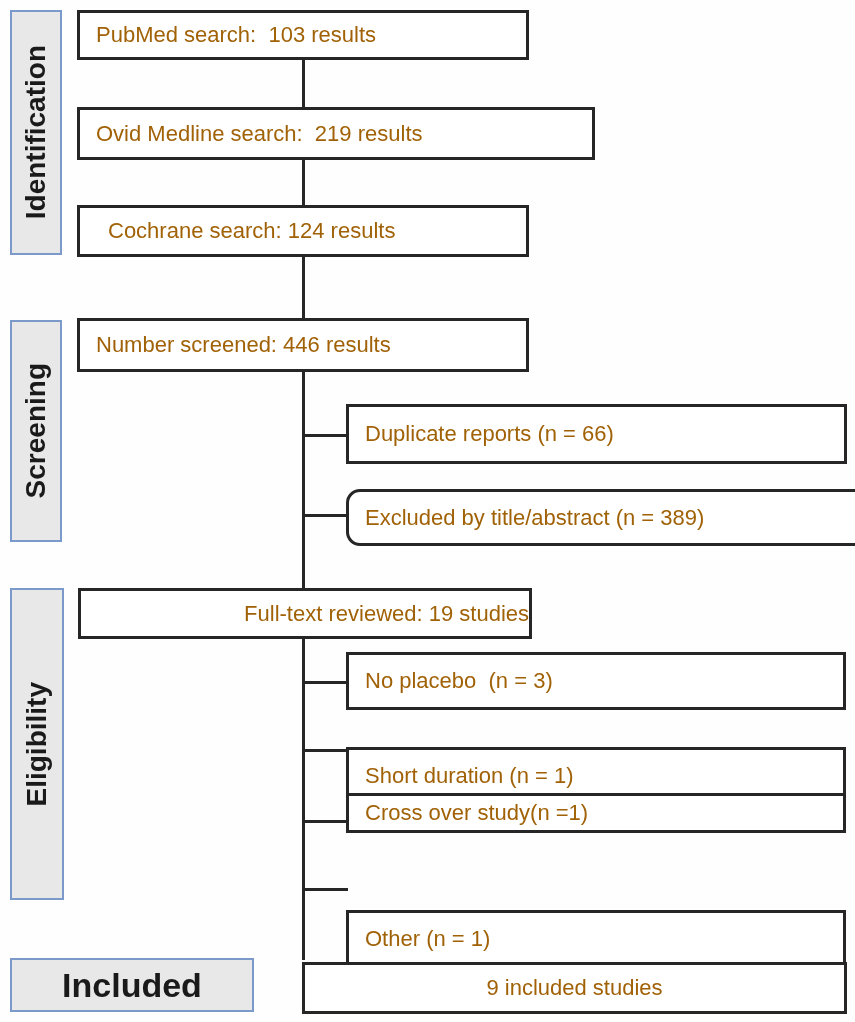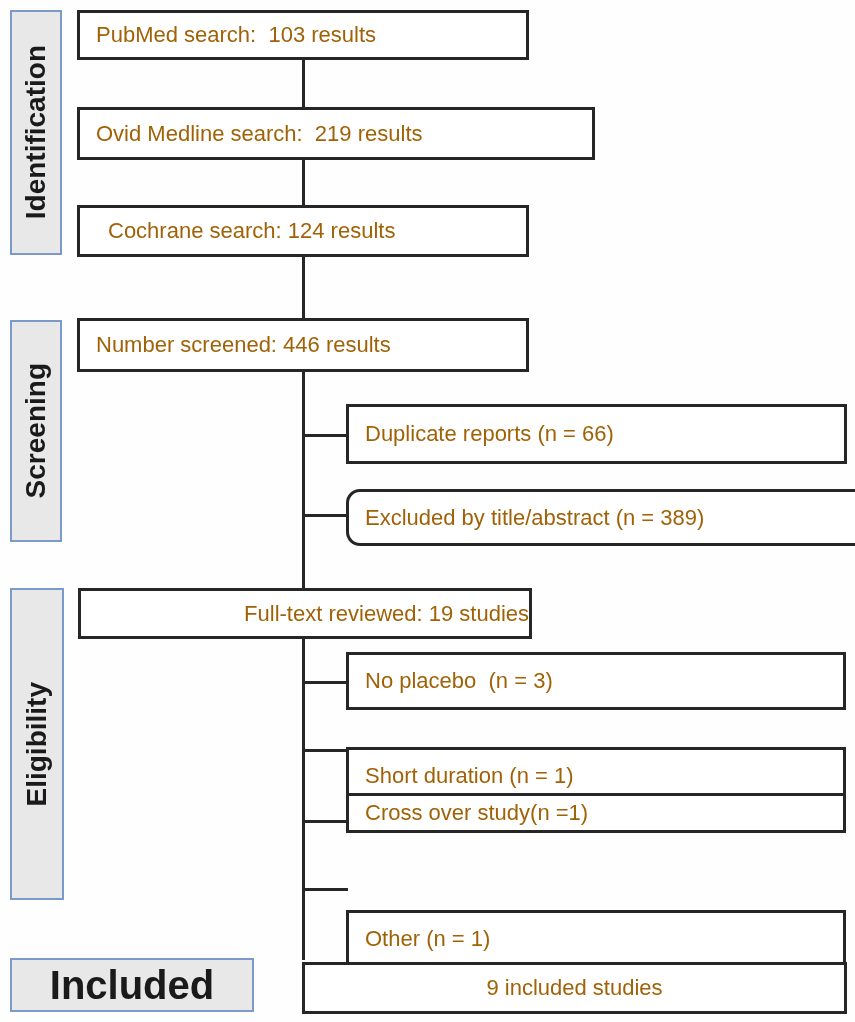--- a/index.html
+++ b/index.html
@@ -73,21 +73,21 @@
     color:#1a1a1a;
   }
   .stage.vertical span{
     writing-mode:vertical-rl;
     transform:rotate(180deg);
     white-space:nowrap;
   }
   #s-ident{left:10px;top:10px; width:52px; height:245px;}
   #s-screen{left:10px;top:320px;width:52px; height:222px;}
   #s-elig {left:10px;top:588px;width:54px; height:312px;}
-  #s-incl {left:10px;top:958px;width:244px;height:54px;font-size:40px;}
+  #s-incl {left:10px;top:958px;width:244px;height:54px;font-size:34px;}
 </style>
 </head>
 <body>
 
 <div id="canvas">
 
   <div id="spine" class="vline"></div>
   <div id="stub-dup" class="stub"></div>
   <div id="stub-exc" class="stub"></div>
   <div id="stub-nop" class="stub"></div>

